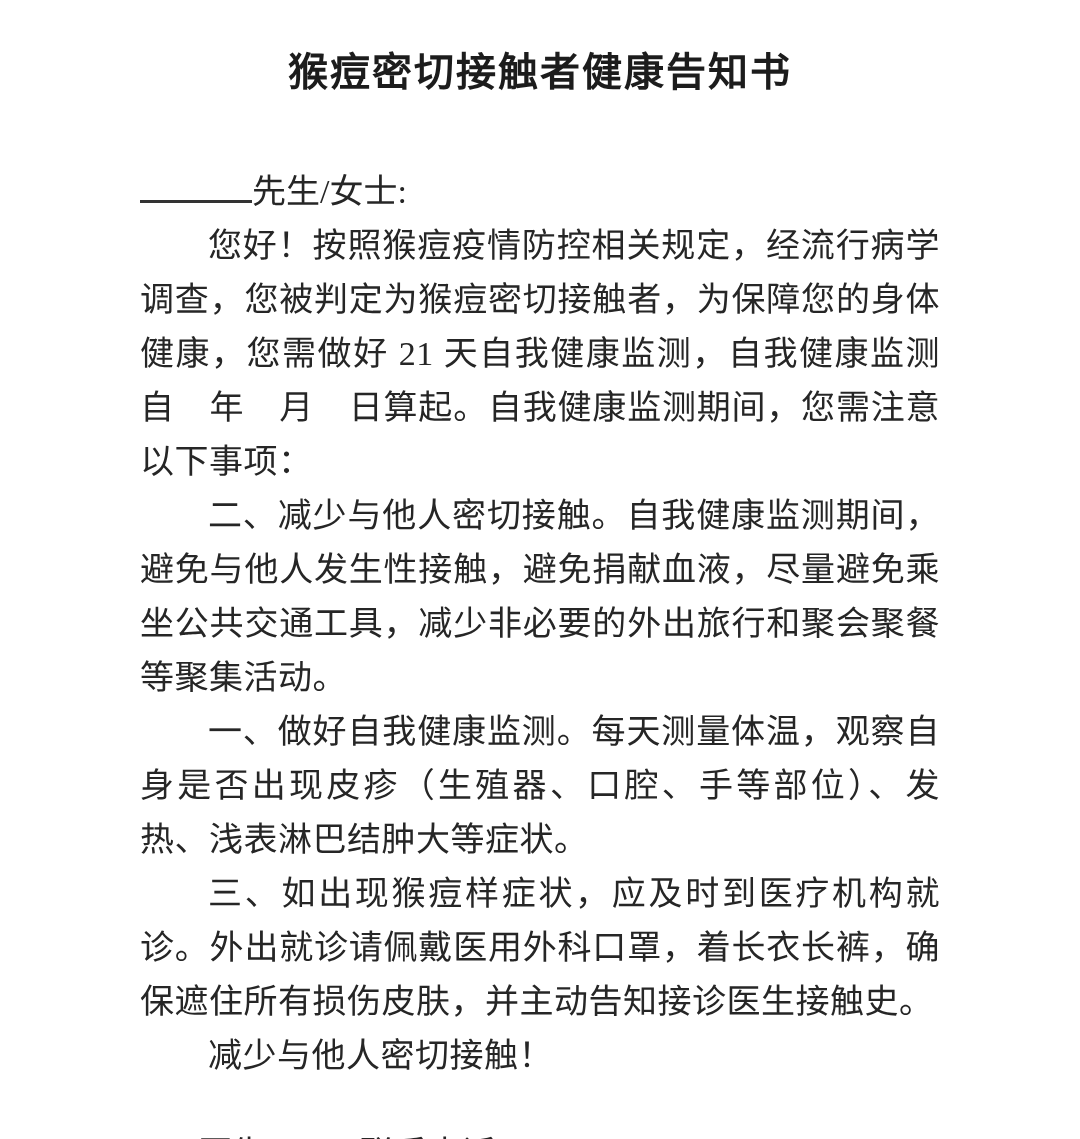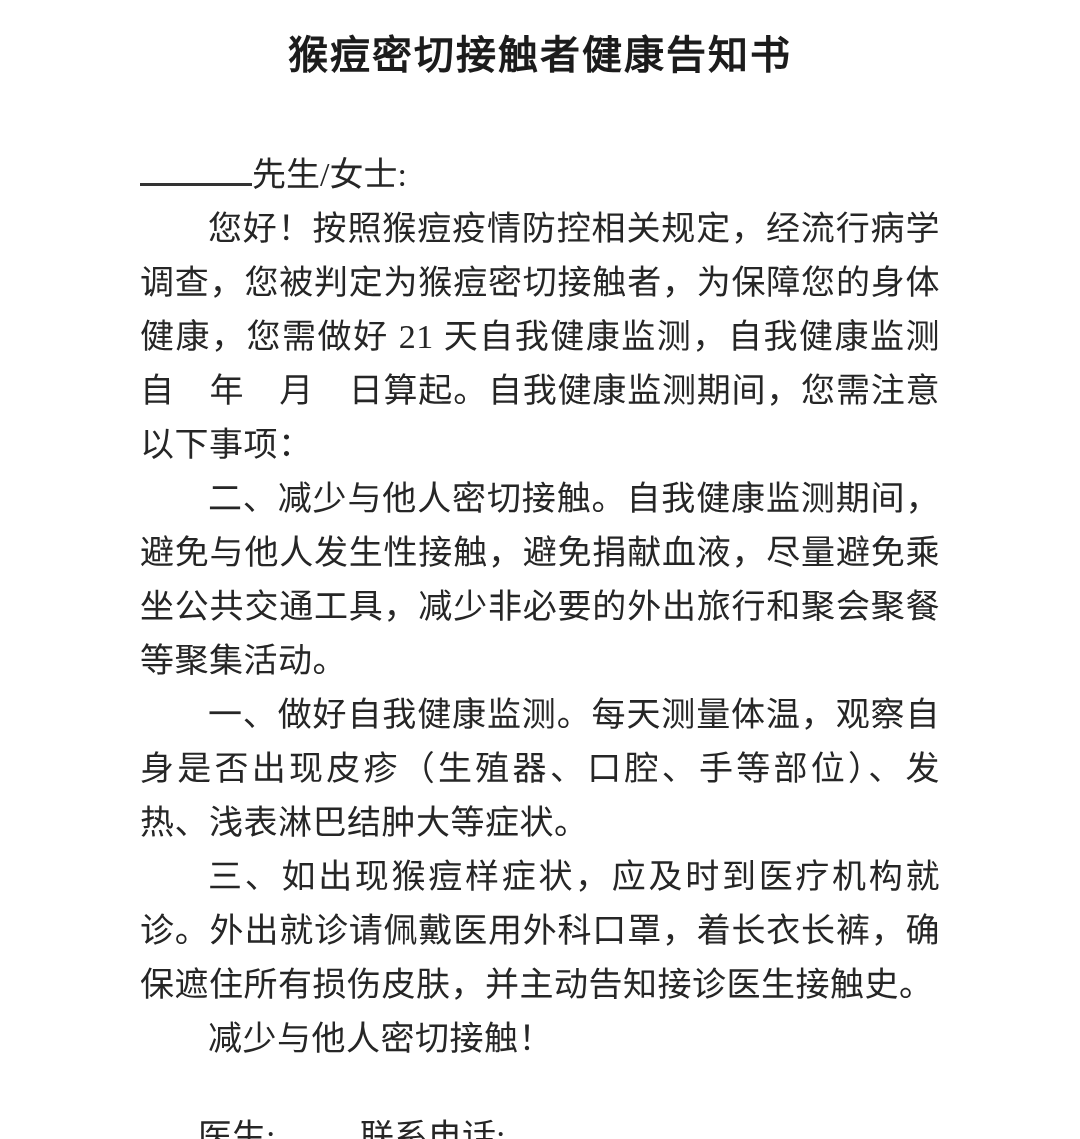--- a/index.html
+++ b/index.html
@@ -10,21 +10,21 @@
   .page {
     position: relative;
     width: 1080px;
     height: 1139px;
     background: #ffffff;
     overflow: hidden;
     font-family: "Liberation Serif", "DejaVu Serif", serif;
     color: #262626;
   }
   .title {
-    margin: 0;
+    margin: 17px;
     padding-top: 26px;
     font-size: 40px;
     line-height: 60px;
     font-weight: 700;
     text-align: center;
     letter-spacing: 2px;
     color: #1c1c1c;
   }
   .content {
     margin: 0 140px;

